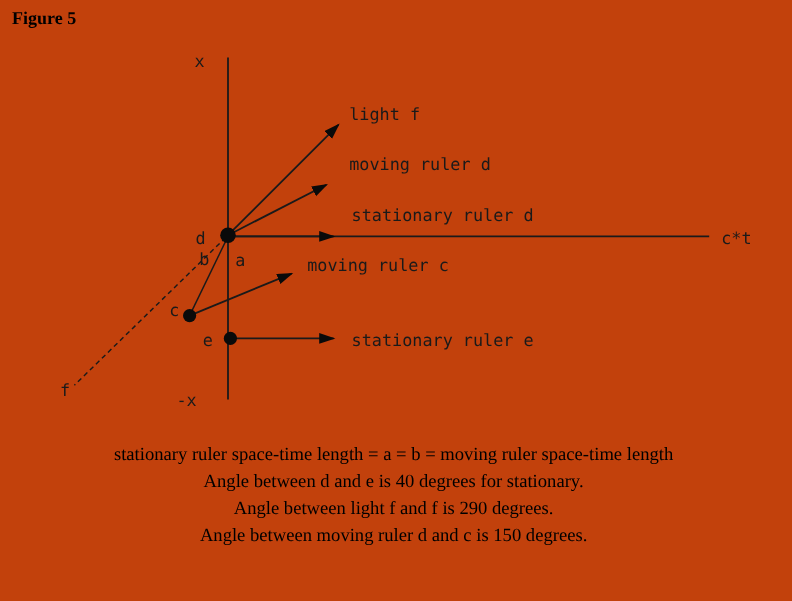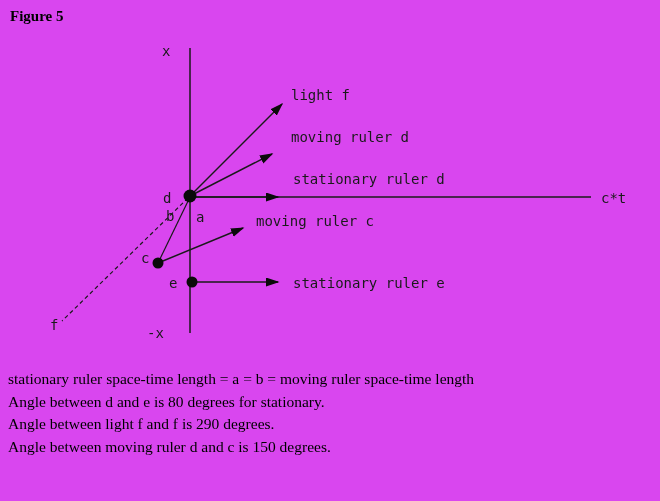--- a/index.html
+++ b/index.html
@@ -1,20 +1,20 @@
 <!DOCTYPE html>
 <html><head>
 <meta charset="utf-8">
 <style>
   html, body { margin: 0; padding: 0; background: #ffffff; }
   #page {
     position: relative;
     width: 660px;
     height: 501px;
-    background: #d946ef;
+    background: #c2410c;
     font-family: "Liberation Serif", serif;
     overflow: hidden;
   }
   #figure-title {
     position: absolute;
     left: 10px;
     top: 8px;
     font-weight: bold;
     font-size: 15px;
     color: #000;
@@ -47,20 +47,21 @@
   }
   .event-dot { fill: #0a0a0a; }
   #notes {
     position: absolute;
     left: 8px;
     top: 368px;
     width: 640px;
     font-size: 15.5px;
     line-height: 22.5px;
     color: #000;
+    text-align: center;
   }
   .note-line { white-space: nowrap; }
 </style>
 </head>
 <body>
 
 <div id="page">
 
   <div id="figure-title">Figure 5</div>
 
@@ -100,18 +101,18 @@
     <text x="163" y="203">d</text>
     <text x="166" y="221">b</text>
     <text x="196" y="222">a</text>
     <text x="141" y="263">c</text>
     <text x="169" y="288">e</text>
     <text x="50" y="330">f</text>
   </svg>
 
   <div id="notes">
     <div class="note-line">stationary ruler space-time length = a = b = moving ruler space-time length</div>
-    <div class="note-line">Angle between d and e is 80 degrees for stationary.</div>
+    <div class="note-line">Angle between d and e is 40 degrees for stationary.</div>
     <div class="note-line">Angle between light f and f is 290 degrees.</div>
     <div class="note-line">Angle between moving ruler d and c is 150 degrees.</div>
   </div>
 
 </div>
 
 </body></html>

